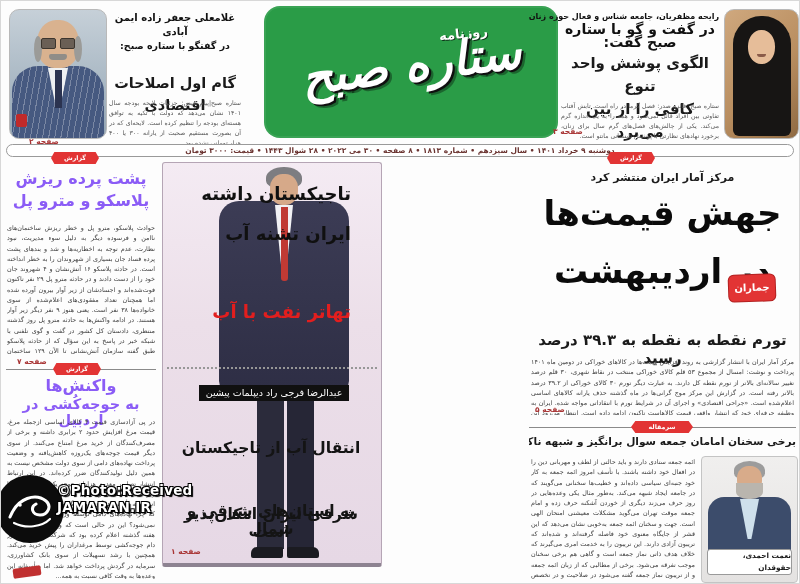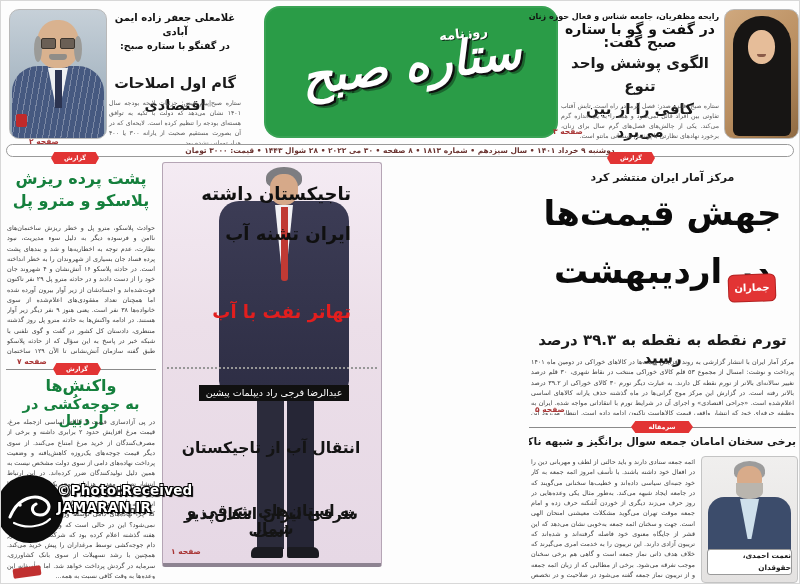--- a/index.html
+++ b/index.html
@@ -54,21 +54,21 @@
   
   .datebar{left:5px;top:143px;width:788px;height:13px;border:1px solid #9a9a9a;border-radius:7px;background:#fff;
            text-align:center;font-size:7.5px;font-weight:bold;color:#6b3431;line-height:12px;box-sizing:border-box;}
 
   
   .pill{height:12px;background:#e23434;color:#fff;font-size:6.3px;font-weight:bold;text-align:center;line-height:12px;
         clip-path:polygon(7% 0,93% 0,100% 50%,93% 100%,7% 100%,0 50%);z-index:6;}
   .rule{height:1px;background:#8a8a8a;}
 
   
-  .lc-h{left:5px;width:150px;text-align:center;font-weight:bold;color:#15803d;}
+  .lc-h{left:5px;width:150px;text-align:center;font-weight:bold;color:#8b5cf6;}
   .lc-h1a{top:168px;font-size:16px;}
   .lc-h1b{top:190px;font-size:16px;}
   .body-txt{font-size:6.4px;line-height:1.6;color:#3c3c3c;text-align:justify;overflow:hidden;}
   .lc-body1{left:6px;top:222px;width:148px;height:132px;}
   .lc-h2a{top:375px;font-size:16px;}
   .lc-h2b{top:395px;font-size:14.5px;}
   .lc-body2{left:6px;top:416px;width:148px;height:162px;}
 
   
   .c-frame{left:161px;top:161px;width:218px;height:400px;border:1px solid #b5a5b5;border-bottom:4px solid #8d8391;

